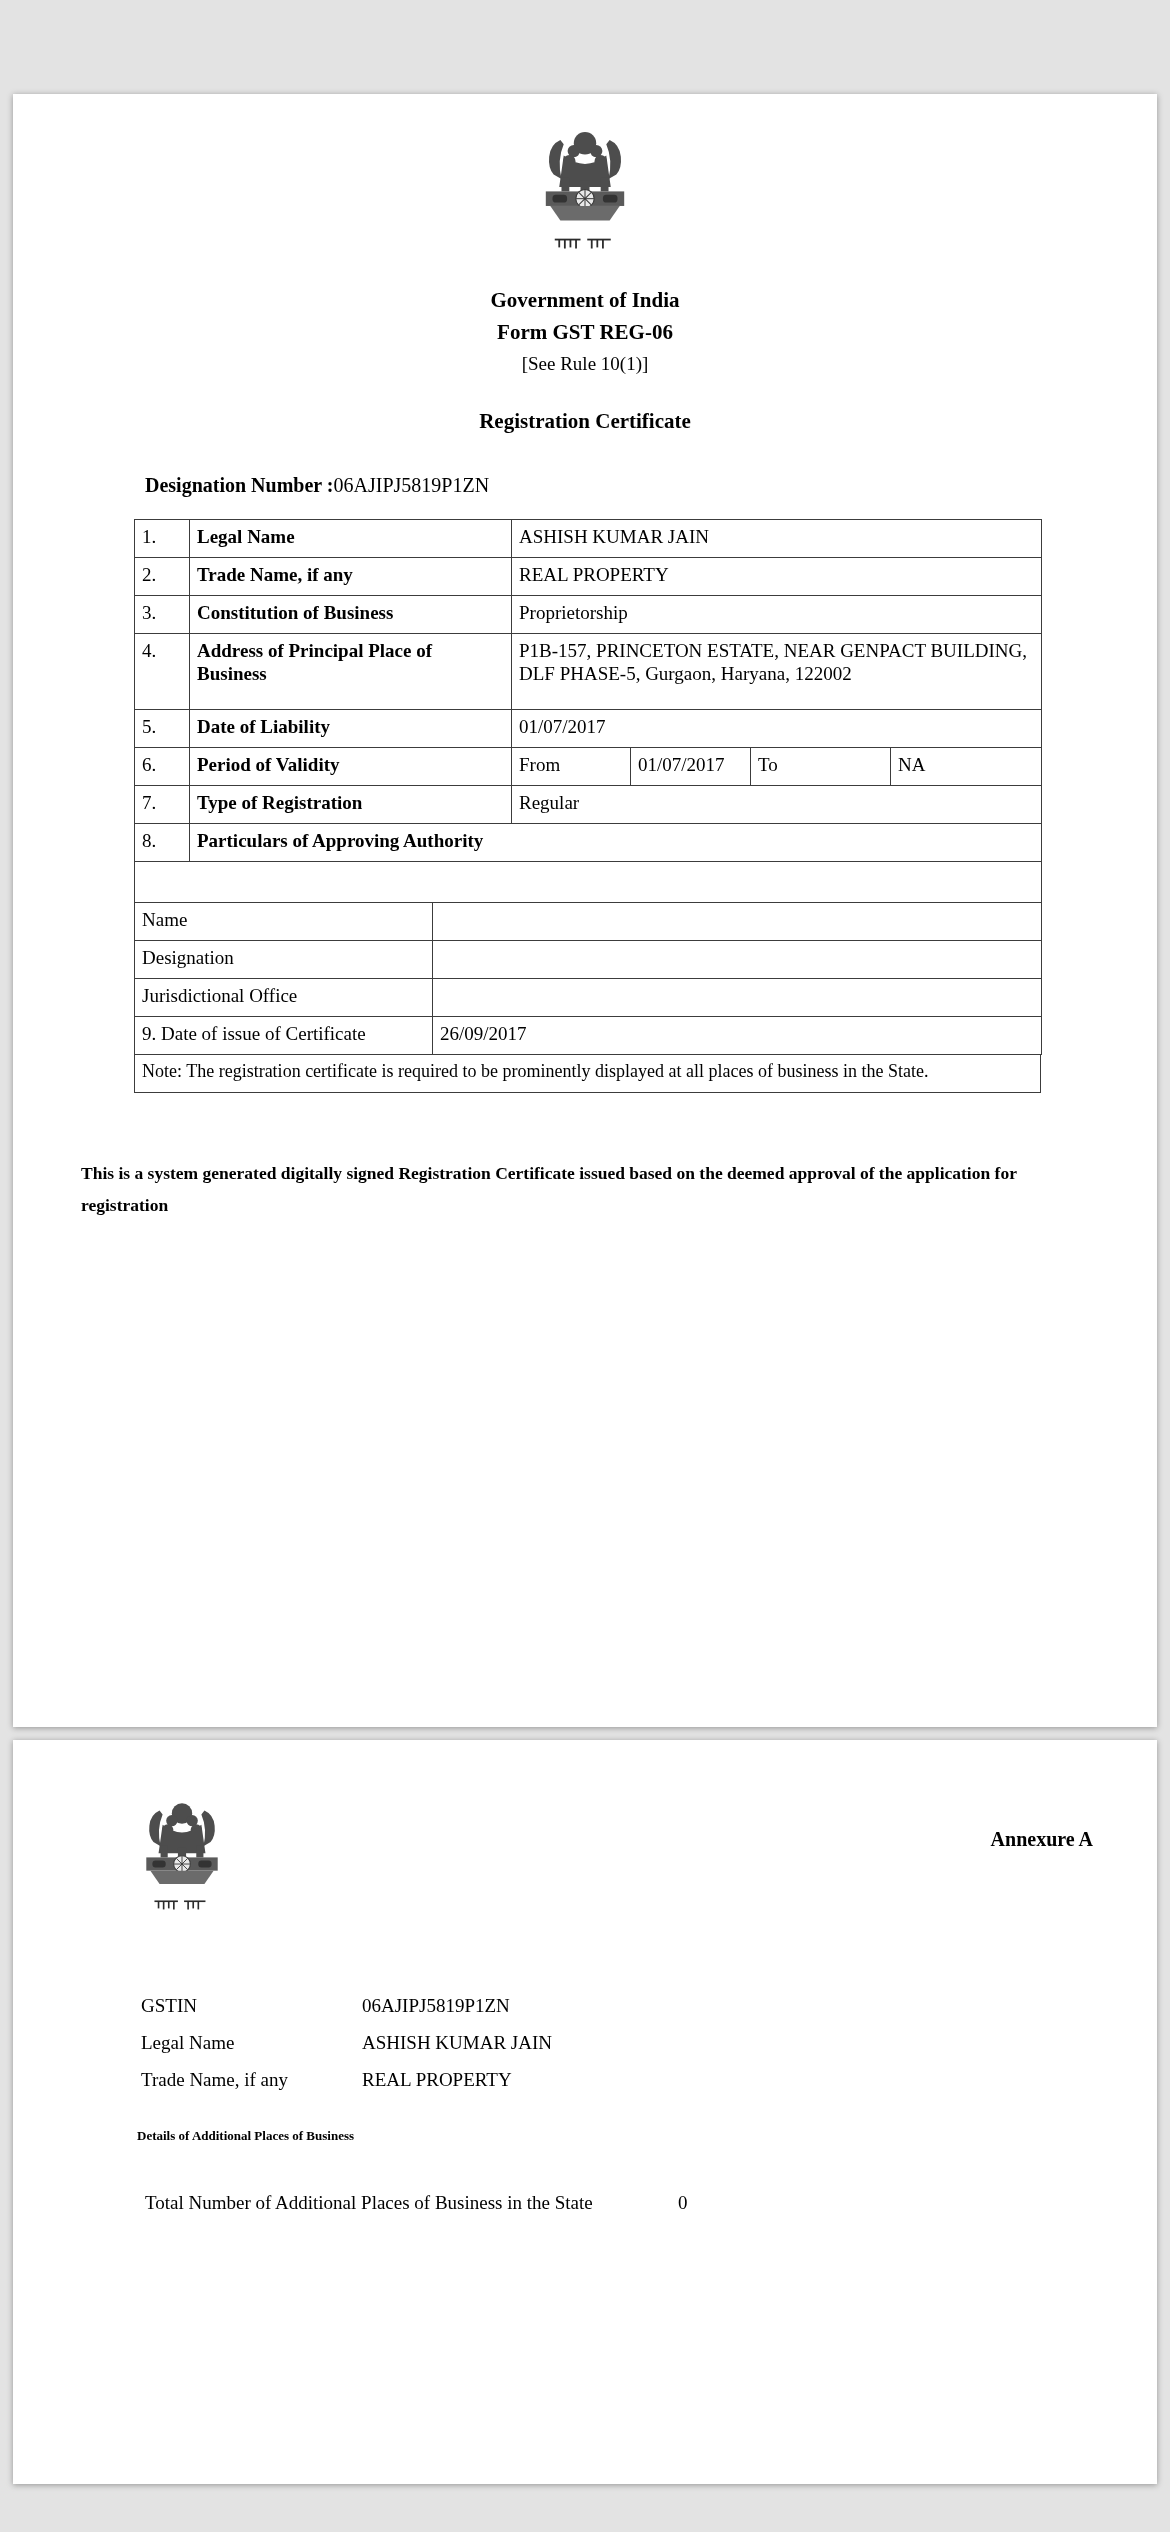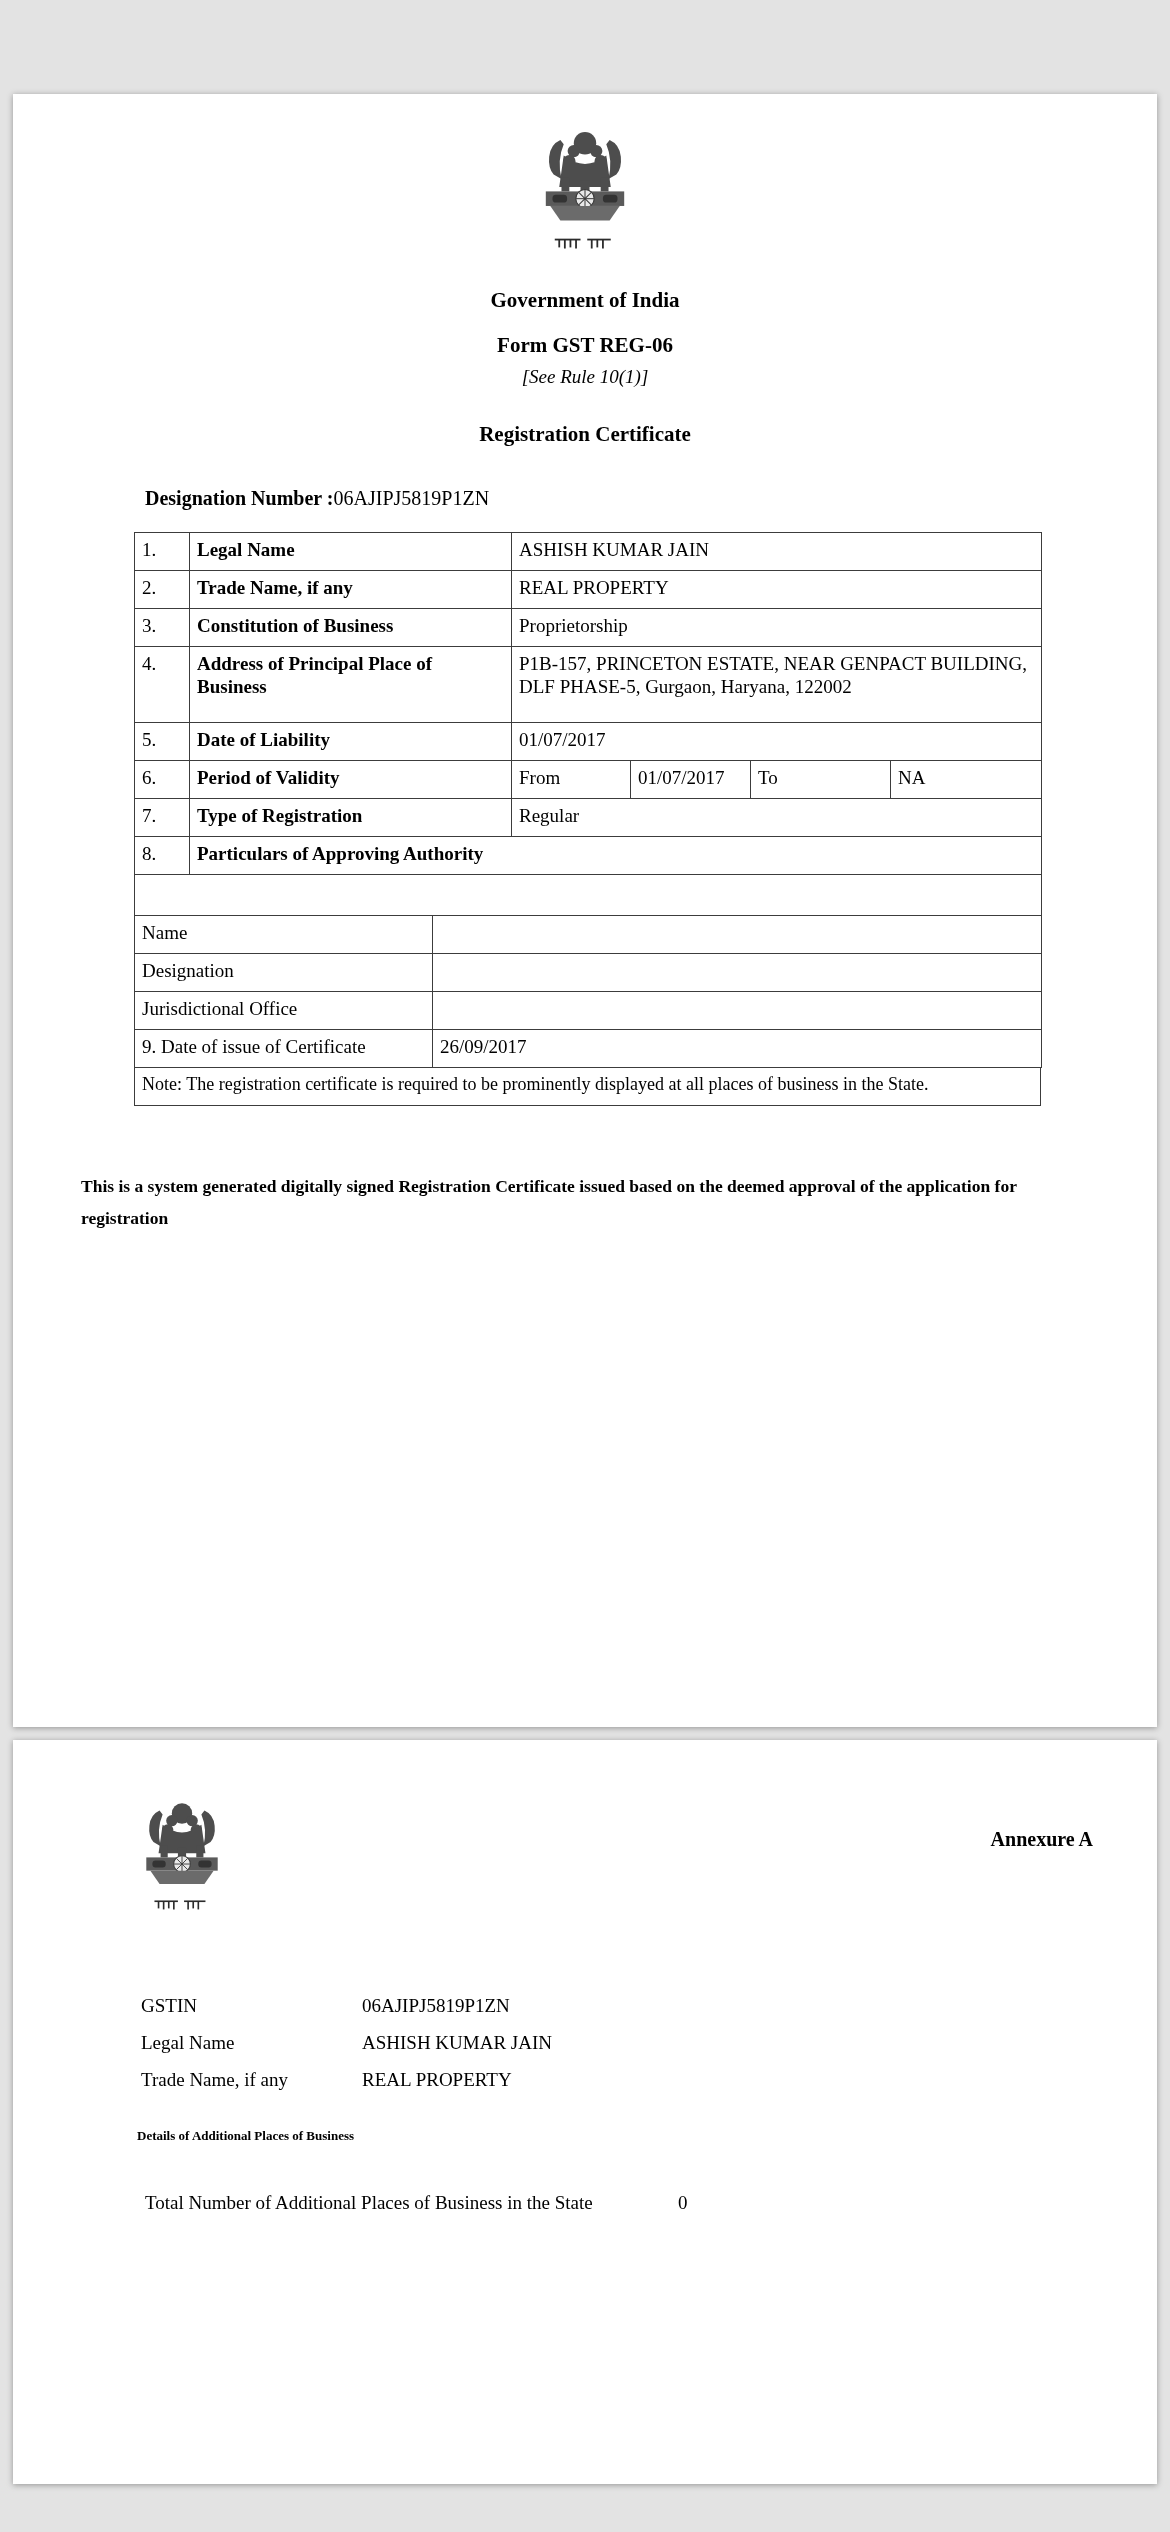--- a/index.html
+++ b/index.html
@@ -8,22 +8,22 @@
   .viewer { width:1170px; height:2532px; background:#e3e3e3; padding-top:94px; overflow:hidden; }
   .page { background:#fff; margin:0 13px; width:1144px; box-shadow:0 1px 6px rgba(0,0,0,.35); position:relative; }
   .page1 { height:1633px; }
   .page-gap { height:13px; }
   .page2 { height:744px; }
 
   
   .emblem-wrap { text-align:center; padding-top:30px; height:178px; }
   .hdr { text-align:center; font-weight:bold; font-size:21px; }
   .gov { margin-top:16px; }
-  .form { margin-top:20px; }
-  .rule { text-align:center; font-style:italic; font-size:19px; margin-top:8px; }
+  .form { margin-top:7px; }
+  .rule { text-align:center; font-size:19px; margin-top:8px; }
   .cert { margin-top:34px; }
   .regnum { margin-top:40px; padding-left:132px; font-size:20px; }
   .regnum .rlabel { font-weight:bold; }
   .regnum .rvalue { font-weight:normal; }
 
   
   .tablewrap { margin:22px 0 0 121px; width:907px; font-size:19px; }
   table { border-collapse:collapse; width:907px; table-layout:fixed; }
   td { border:1px solid #3c3c3c; padding:5px 7px 3px; vertical-align:top; line-height:1.22; height:38px; overflow:hidden; }
   .c-num{width:55px} .c-label{width:322px} .c-v1{width:119px} .c-v2{width:120px} .c-v3{width:140px} .c-v4{width:151px}

